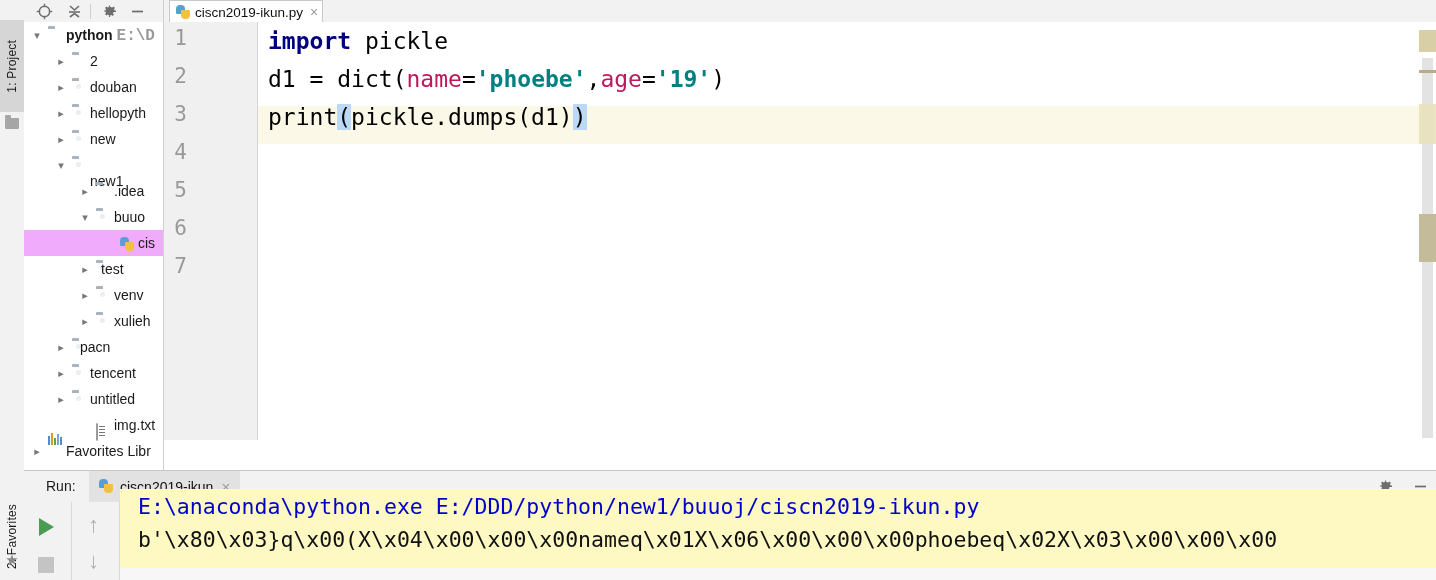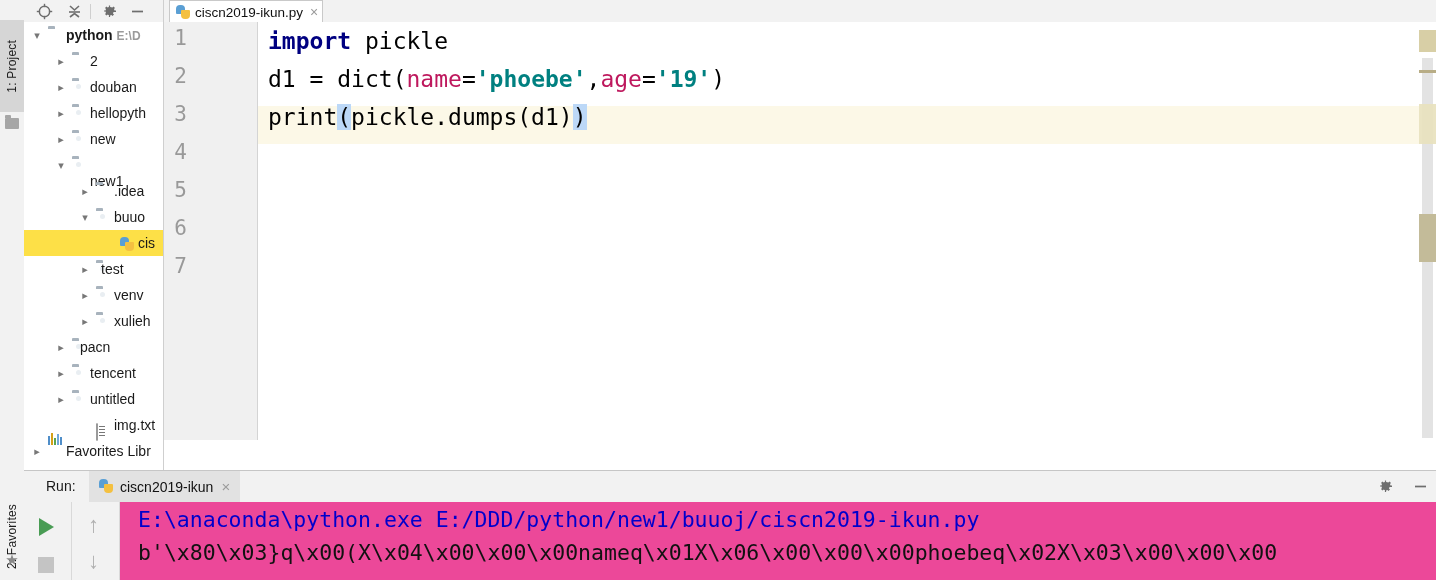--- a/index.html
+++ b/index.html
@@ -26,25 +26,25 @@
   .folder-sm:before{content:"";position:absolute;left:0;top:-3px;width:6px;height:3px;background:#a6a6a6;border-radius:1px 1px 0 0;}
   .star{color:#8a8a8a;font-size:15px;line-height:14px;text-align:center;}
 
   
   .projpanel{position:absolute;left:24px;top:0;width:139px;height:470px;background:#ffffff;}
   .projtoolbar{position:absolute;left:0;top:0;width:139px;height:22px;background:#f2f2f2;border-bottom:1px solid #d9d9d9;}
   .tbbtn{position:absolute;top:3px;width:17px;height:17px;cursor:default;}
   .tbsep{position:absolute;top:4px;width:1px;height:15px;background:#cfcfcf;}
   .tree{position:absolute;left:0;top:22px;width:139px;height:448px;background:#fff;overflow:hidden;}
   .row{position:relative;height:26px;line-height:26px;white-space:nowrap;font-size:14px;color:#1a1a1a;}
-  .row.sel{background:#fde047;}
+  .row.sel{background:#f0abfc;}
   .arrow{position:absolute;top:0;width:14px;height:26px;line-height:26px;text-align:center;color:#777;font-size:11px;}
   .ficon{position:absolute;top:7px;width:14px;height:12px;}
   .flabel{position:absolute;top:0;}
-  .fdim{color:#9a9a9a;font-size:12px;}
+  .fdim{color:#9a9a9a;font-size:16px;font-family:Liberation Mono, monospace;}
   .bold{font-weight:bold;}
 
   .folder{width:14px;height:11px;background:#a8b3bd;border-radius:1px;position:relative;}
   .folder:before{content:"";position:absolute;left:0;top:-3px;width:7px;height:3px;background:#a8b3bd;border-radius:1px 1px 0 0;}
   .folder.dot:after{content:"";position:absolute;left:4px;top:3px;width:5px;height:5px;border-radius:50%;background:#e9eef2;}
 
   .txticon{width:11px;height:13px;background:#f0f0f0;border:1px solid #9a9a9a;border-radius:1px;position:relative;}
   .txticon:before{content:"";position:absolute;left:2px;top:2px;width:6px;height:1px;background:#777;box-shadow:0 3px 0 #777,0 6px 0 #777,0 9px 0 #777;}
 
   .libicon{width:14px;height:12px;position:relative;}
@@ -84,21 +84,21 @@
   .sbthumb{position:absolute;left:3px;width:11px;background:#e3e3e3;}
 
   
   .runwin{position:absolute;left:24px;top:470px;width:1412px;height:110px;background:#f7f7f7;border-top:1px solid #c6c6c6;}
   .runhead{position:absolute;left:0;top:0;width:1412px;height:31px;background:#f2f2f2;border-bottom:1px solid #d4d4d4;}
   .runlabel{position:absolute;left:22px;top:7px;font-size:14px;color:#1a1a1a;}
   .runtab{position:absolute;left:65px;top:0;height:31px;background:#e2e2e2;display:flex;align-items:center;gap:6px;padding:0 10px;font-size:14px;color:#111;}
   .runtab .x{color:#9b9b9b;font-size:15px;margin-left:2px;}
   .runtoolL{position:absolute;left:0;top:31px;width:47px;height:79px;background:#f2f2f2;border-right:1px solid #d9d9d9;}
   .runtoolR{position:absolute;left:48px;top:31px;width:47px;height:79px;background:#f2f2f2;border-right:1px solid #d9d9d9;}
-  .console{position:absolute;left:96px;top:31px;width:1316px;height:79px;background:#ec4899;overflow:hidden;}
+  .console{position:absolute;left:96px;top:18px;width:1316px;height:79px;background:#fef9c3;overflow:hidden;}
   .cline{position:absolute;left:18px;white-space:pre;font-family:"DejaVu Sans Mono","Liberation Mono",monospace;font-size:21.5px;}
   .cpath{color:#0000cc;}
   .cout{color:#111;}
   .runbtn{position:absolute;}
   .play{width:0;height:0;border-left:15px solid #499c54;border-top:9px solid transparent;border-bottom:9px solid transparent;}
   .stop{width:16px;height:16px;background:#c4c4c4;}
   .arrowup,.arrowdn{color:#b0b0b0;font-size:22px;line-height:22px;}
 </style>
 </head>
 <body>

